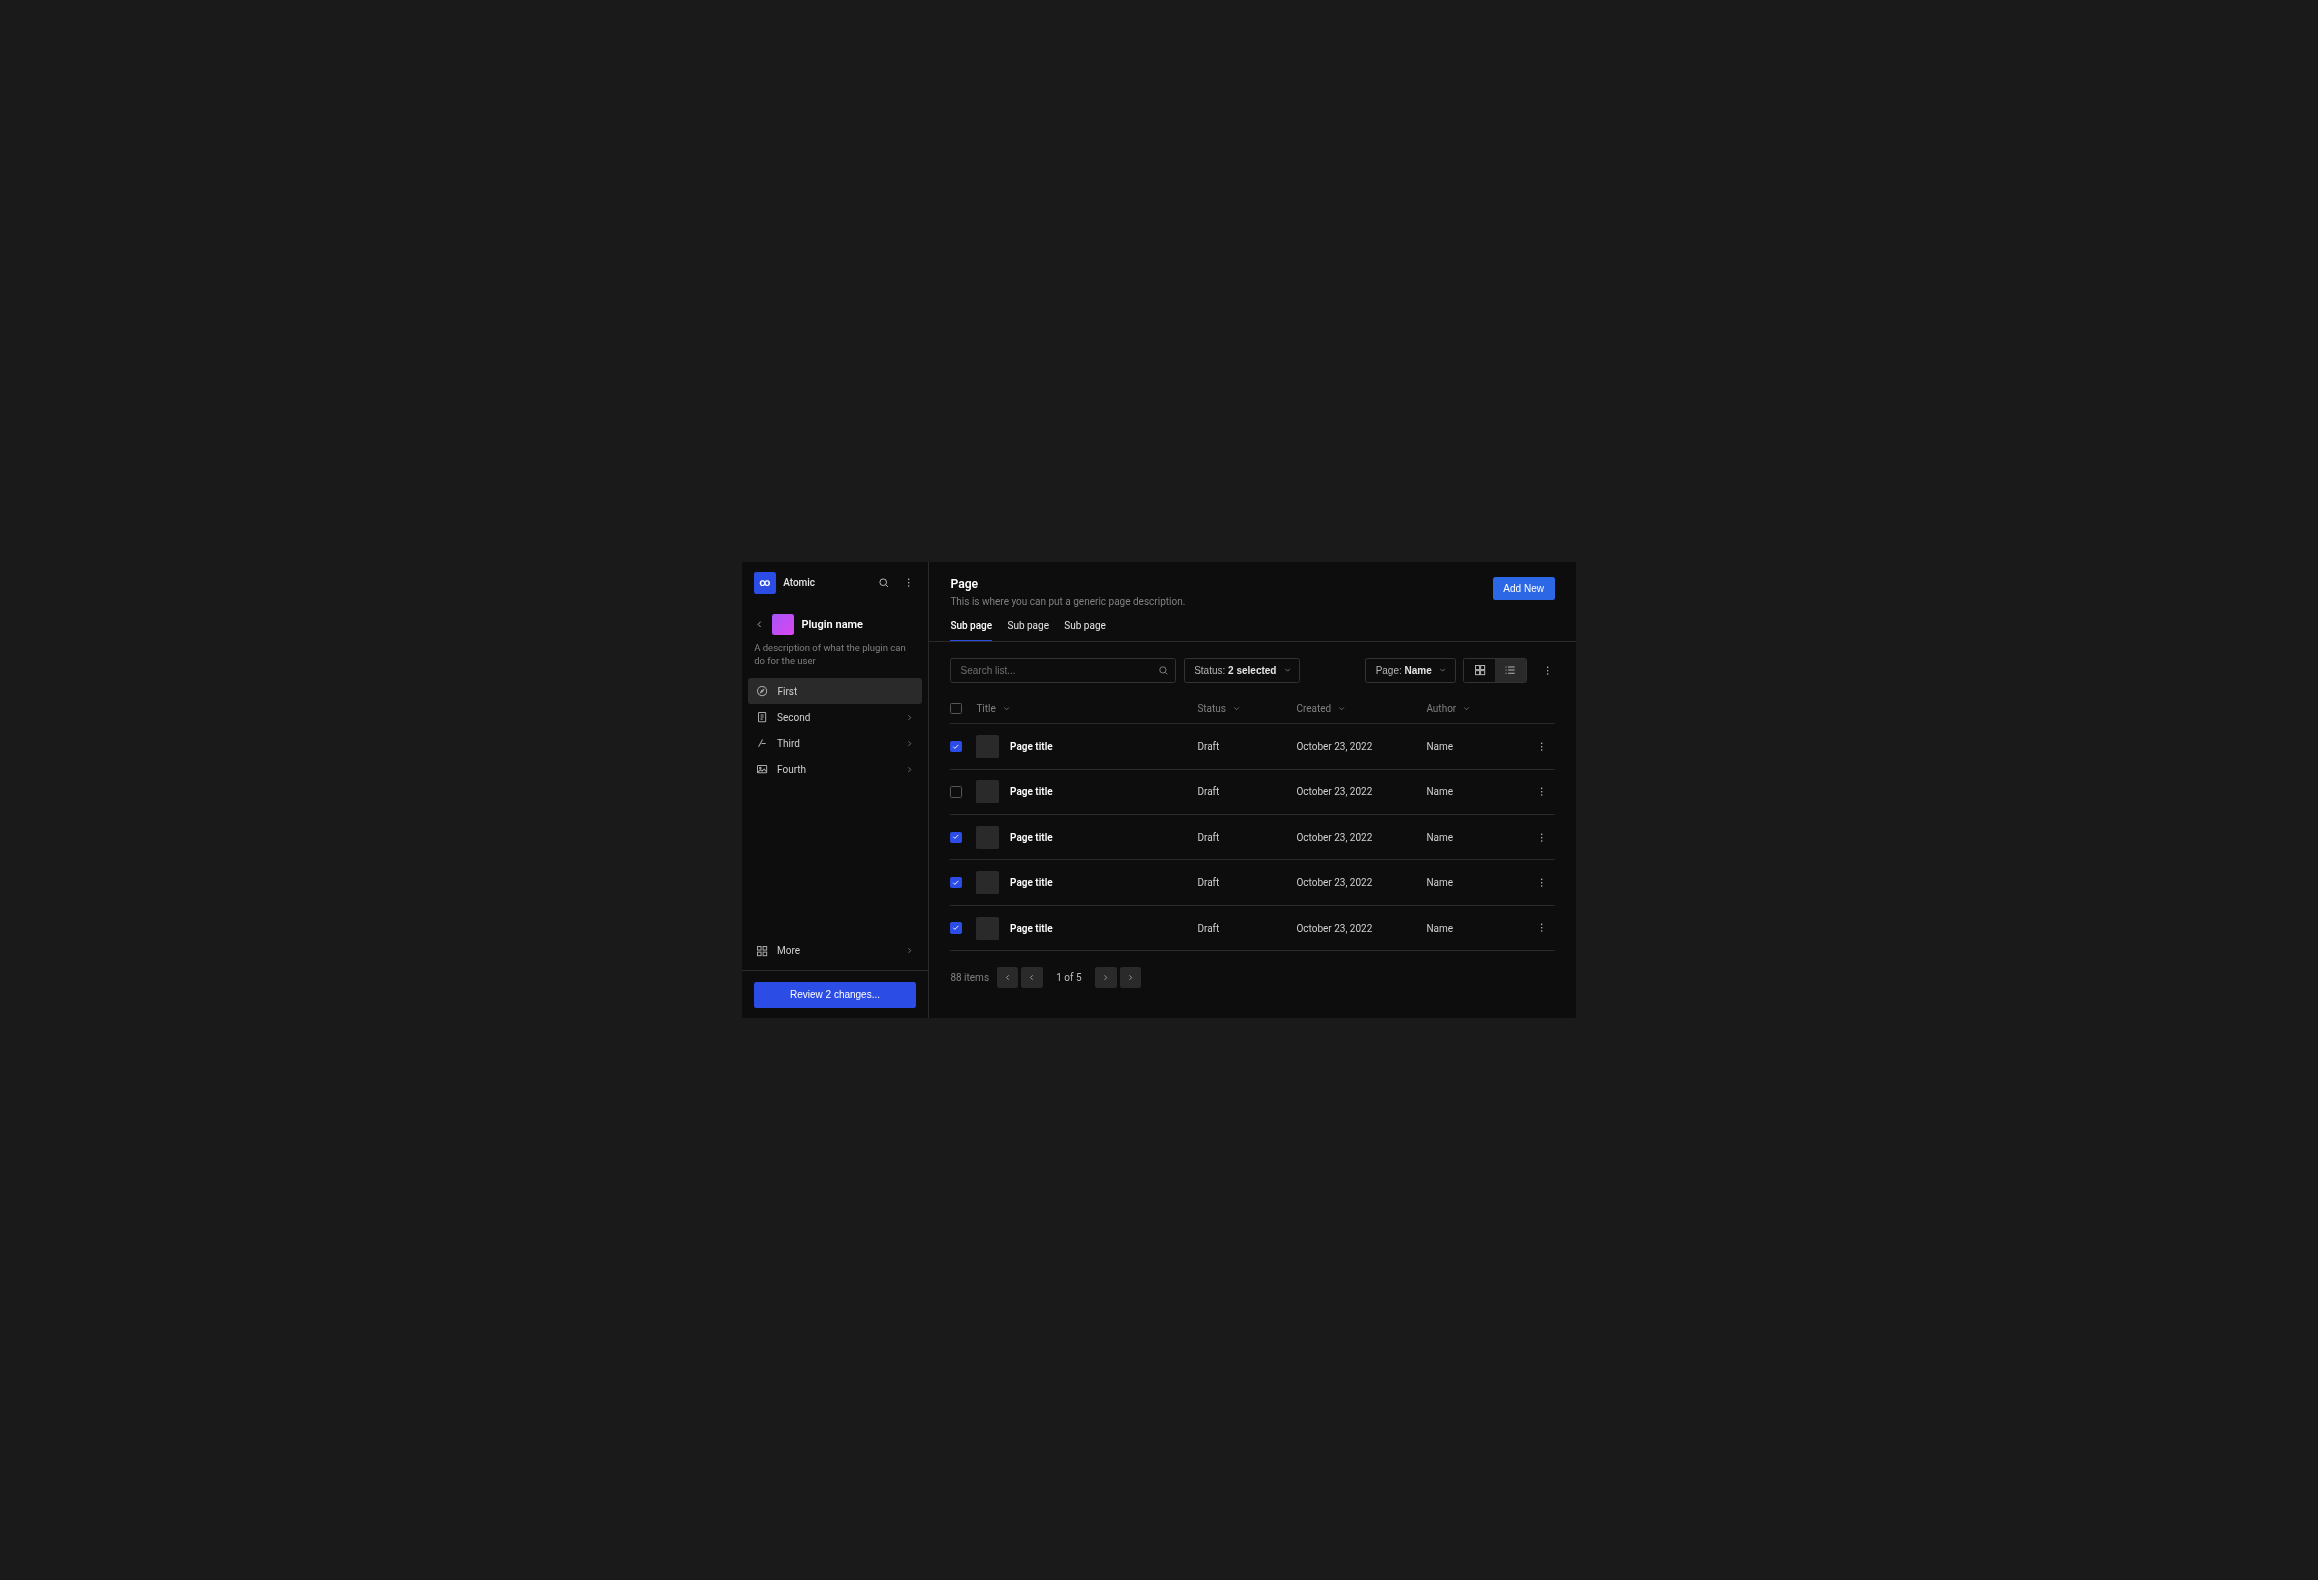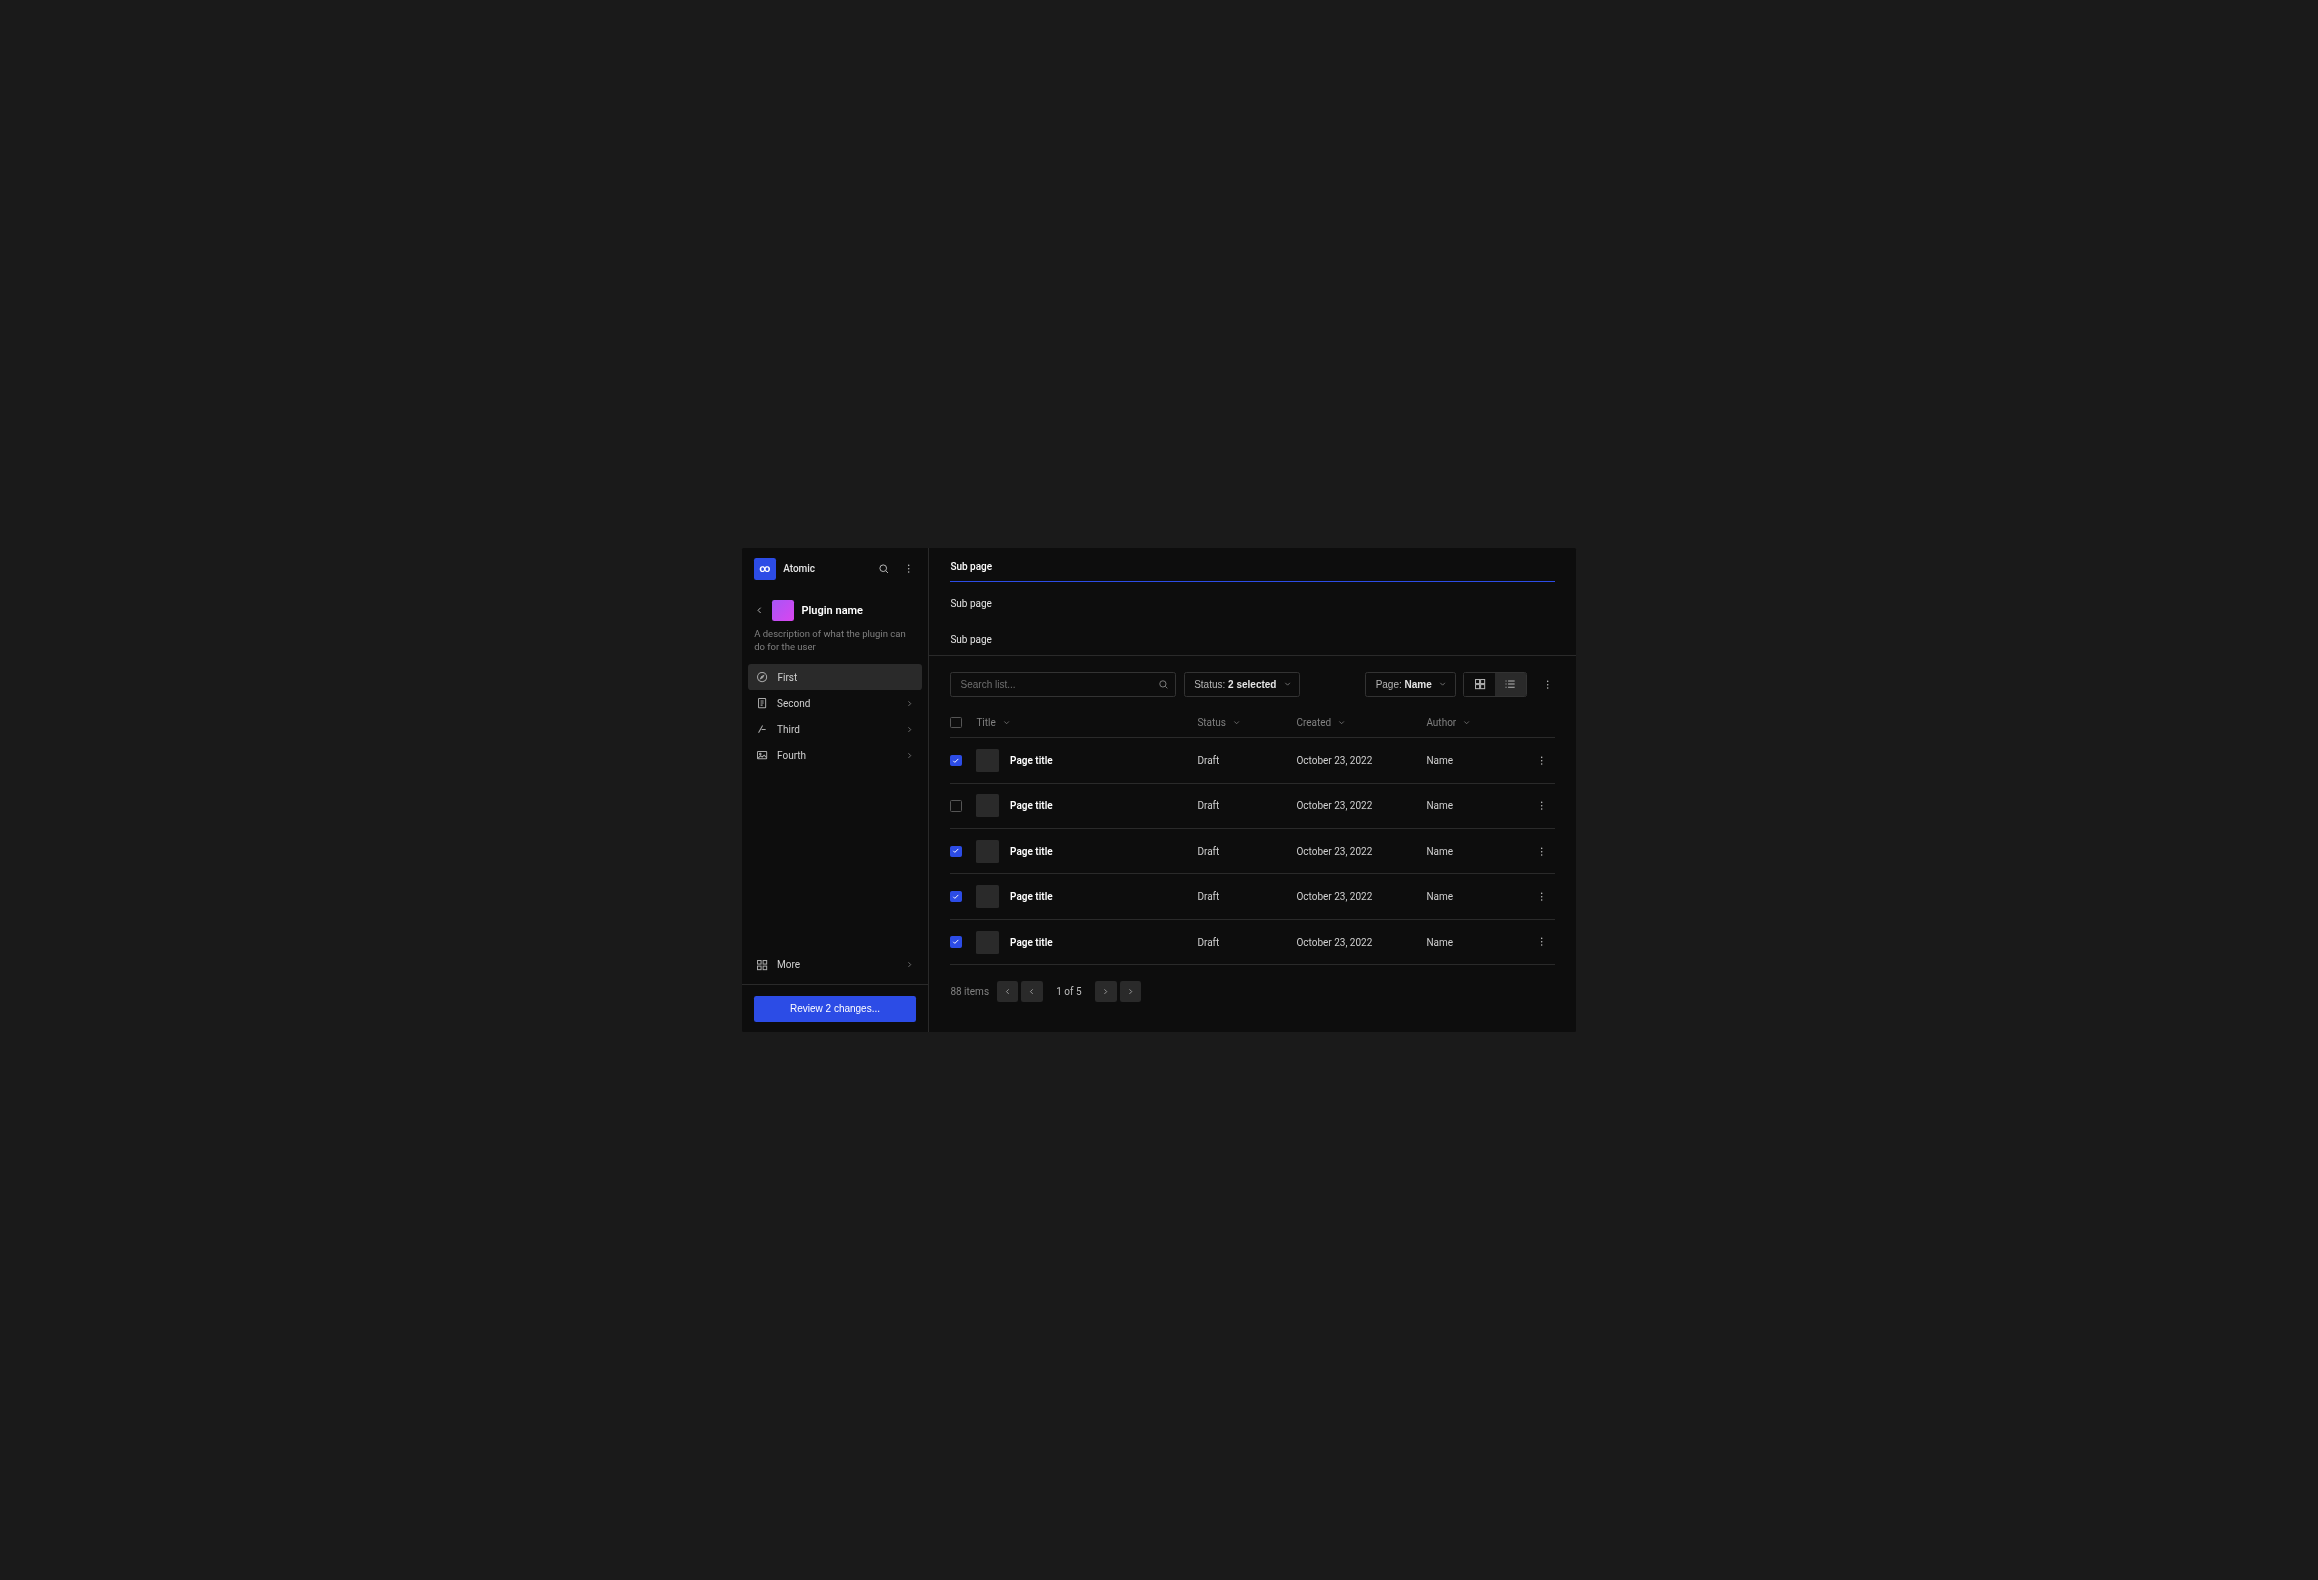--- a/index.html
+++ b/index.html
@@ -162,21 +162,20 @@
     padding: 6.1px 10.7px;
     border-radius: 2.3px;
     font-size: 10px;
     cursor: pointer;
   }
   .tabs {
     display: flex;
     gap: 15.3px;
     padding: 13.7px 21.4px 0 21.4px;
     border-bottom: 0.8px solid #2a2a2a;
-    flex-direction: column;
   }
   .tab {
     padding-bottom: 9.2px;
     color: #e5e5e5;
     font-size: 10px;
     cursor: pointer;
     border-bottom: 1.5px solid transparent;
   }
   .tab.active {
     border-bottom-color: #2c4ce6;
@@ -443,20 +442,27 @@
         </span>
       </div>
     </div>
 
     <div class="sidebar-footer">
       <button class="review-btn">Review 2 changes...</button>
     </div>
   </aside>
 
   <main class="main">
+    <div class="page-header">
+      <div>
+        <div class="page-title">Page</div>
+        <div class="page-desc">This is where you can put a generic page description.</div>
+      </div>
+      <button class="add-btn">Add New</button>
+    </div>
 
     <div class="tabs" id="tabs">
         <div class="tab active">Sub page</div>
         <div class="tab">Sub page</div>
         <div class="tab">Sub page</div>
       </div>
 
     <div class="toolbar">
       <div class="search-wrap">
         <input class="search-input" type="text" placeholder="Search list..." style="">

